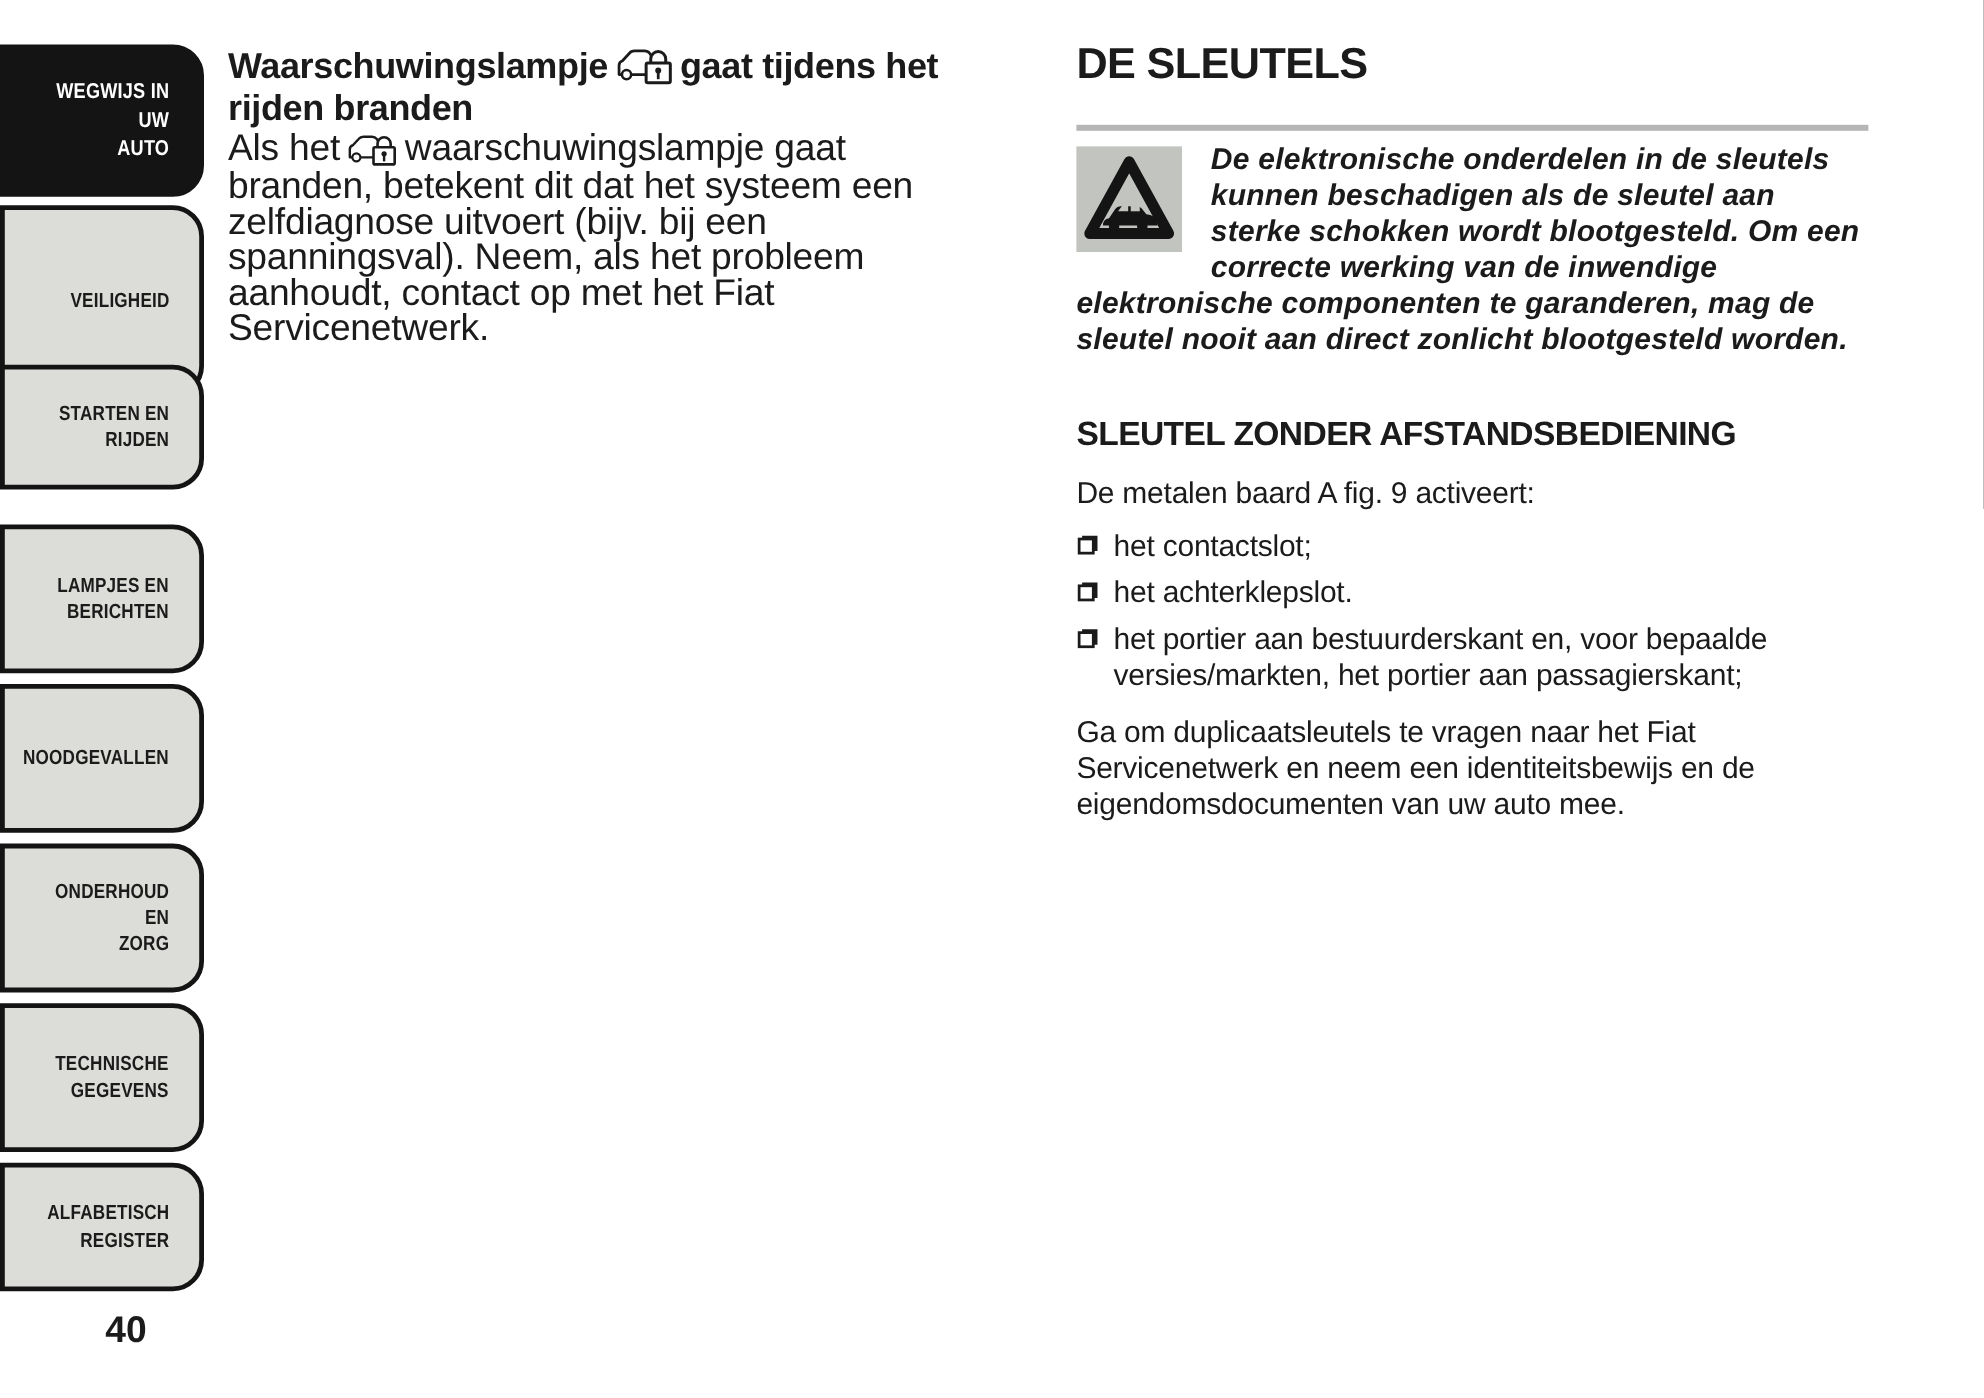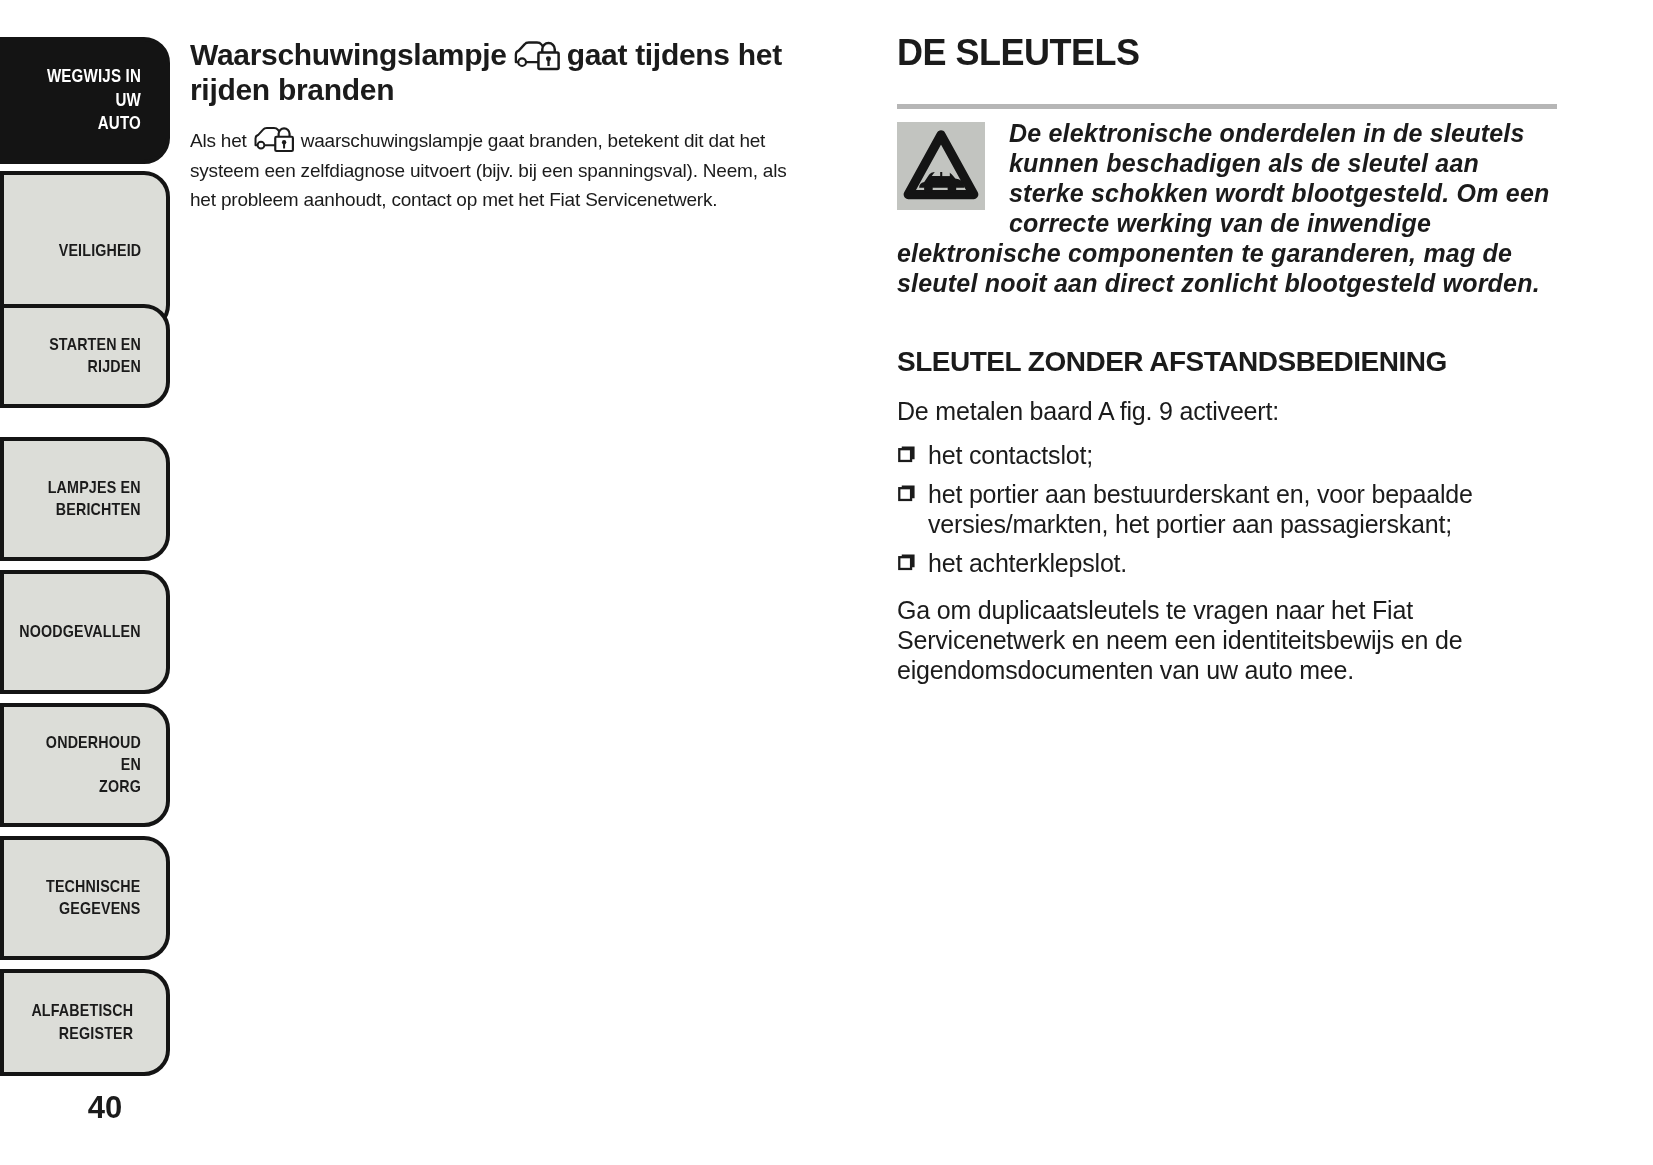--- a/index.html
+++ b/index.html
@@ -25,29 +25,29 @@
     transform:scaleX(.84);transform-origin:100% 50%;
   }
   .tab.active .tab-label{font-size:18px;}
   .t0{top:37px;height:127px;}
   .t1{top:171px;height:160px;}
   .t2{top:304px;height:104px;}
   .t3{top:437px;height:124px;}
   .t4{top:570px;height:124px;}
   .t5{top:703px;height:124px;}
   .t6{top:836px;height:124px;}
-  .t7{top:969px;height:107px;justify-content:center;}
+  .t7{top:969px;height:107px;}
   .pagenum{
     position:absolute;left:20px;top:1090px;width:170px;text-align:center;
     font-weight:bold;font-size:31px;
   }
   
   .col-left{position:absolute;left:190px;top:36px;width:645px;}
   .col-left h2{font-size:30px;font-weight:bold;line-height:35px;letter-spacing:-.3px;}
-  .col-left p{max-width:615px;font-size:19px;line-height:29.5px;margin-top:15px;letter-spacing:-.2px;}
+  .col-left p{max-width:615px;font-size:31px;line-height:29.5px;letter-spacing:-.2px;}
   .inline-icon{vertical-align:-7px;margin:0 6px;}
   
   .col-right{position:absolute;left:897px;top:33px;width:660px;}
   .col-right h1{font-size:36px;font-weight:bold;letter-spacing:-.5px;line-height:40px;}
   .rule{height:5px;background:var(--rule);margin-top:31px;width:100%;}
   .warning{margin-top:9px;}
   .warning::after{content:"";display:block;clear:both;}
   .warn-icon{
     float:left;width:88px;height:88px;background:var(--icon-box);
     margin:4px 24px 12px 0;display:flex;align-items:center;justify-content:center;
@@ -148,27 +148,27 @@
           <path d="M5 1.5 H18.5 V15 H15.2 V4.8 H5 Z" fill="#1b1b1b"></path>
           <rect x="2.4" y="4.4" width="12.4" height="12.4" fill="none" stroke="#1b1b1b" stroke-width="2.4"></rect>
         </svg>
         <span>het contactslot;</span>
       </li>
       <li>
         <svg class="bullet-icon" width="19" height="19" viewBox="0 0 20 20" aria-hidden="true">
           <path d="M5 1.5 H18.5 V15 H15.2 V4.8 H5 Z" fill="#1b1b1b"></path>
           <rect x="2.4" y="4.4" width="12.4" height="12.4" fill="none" stroke="#1b1b1b" stroke-width="2.4"></rect>
         </svg>
-        <span>het portier aan bestuurderskant en, voor bepaalde versies/markten, het portier aan passagierskant;</span>
+        <span>het achterklepslot.</span>
       </li>
       <li>
         <svg class="bullet-icon" width="19" height="19" viewBox="0 0 20 20" aria-hidden="true">
           <path d="M5 1.5 H18.5 V15 H15.2 V4.8 H5 Z" fill="#1b1b1b"></path>
           <rect x="2.4" y="4.4" width="12.4" height="12.4" fill="none" stroke="#1b1b1b" stroke-width="2.4"></rect>
         </svg>
-        <span>het achterklepslot.</span>
+        <span>het portier aan bestuurderskant en, voor bepaalde versies/markten, het portier aan passagierskant;</span>
       </li>
     </ul>
 
     <p class="outro">Ga om duplicaatsleutels te vragen naar het Fiat Servicenetwerk en neem een identiteitsbewijs en de eigendomsdocumenten van uw auto mee.</p>
   </section>
 
 </div>
 
 </body></html>

